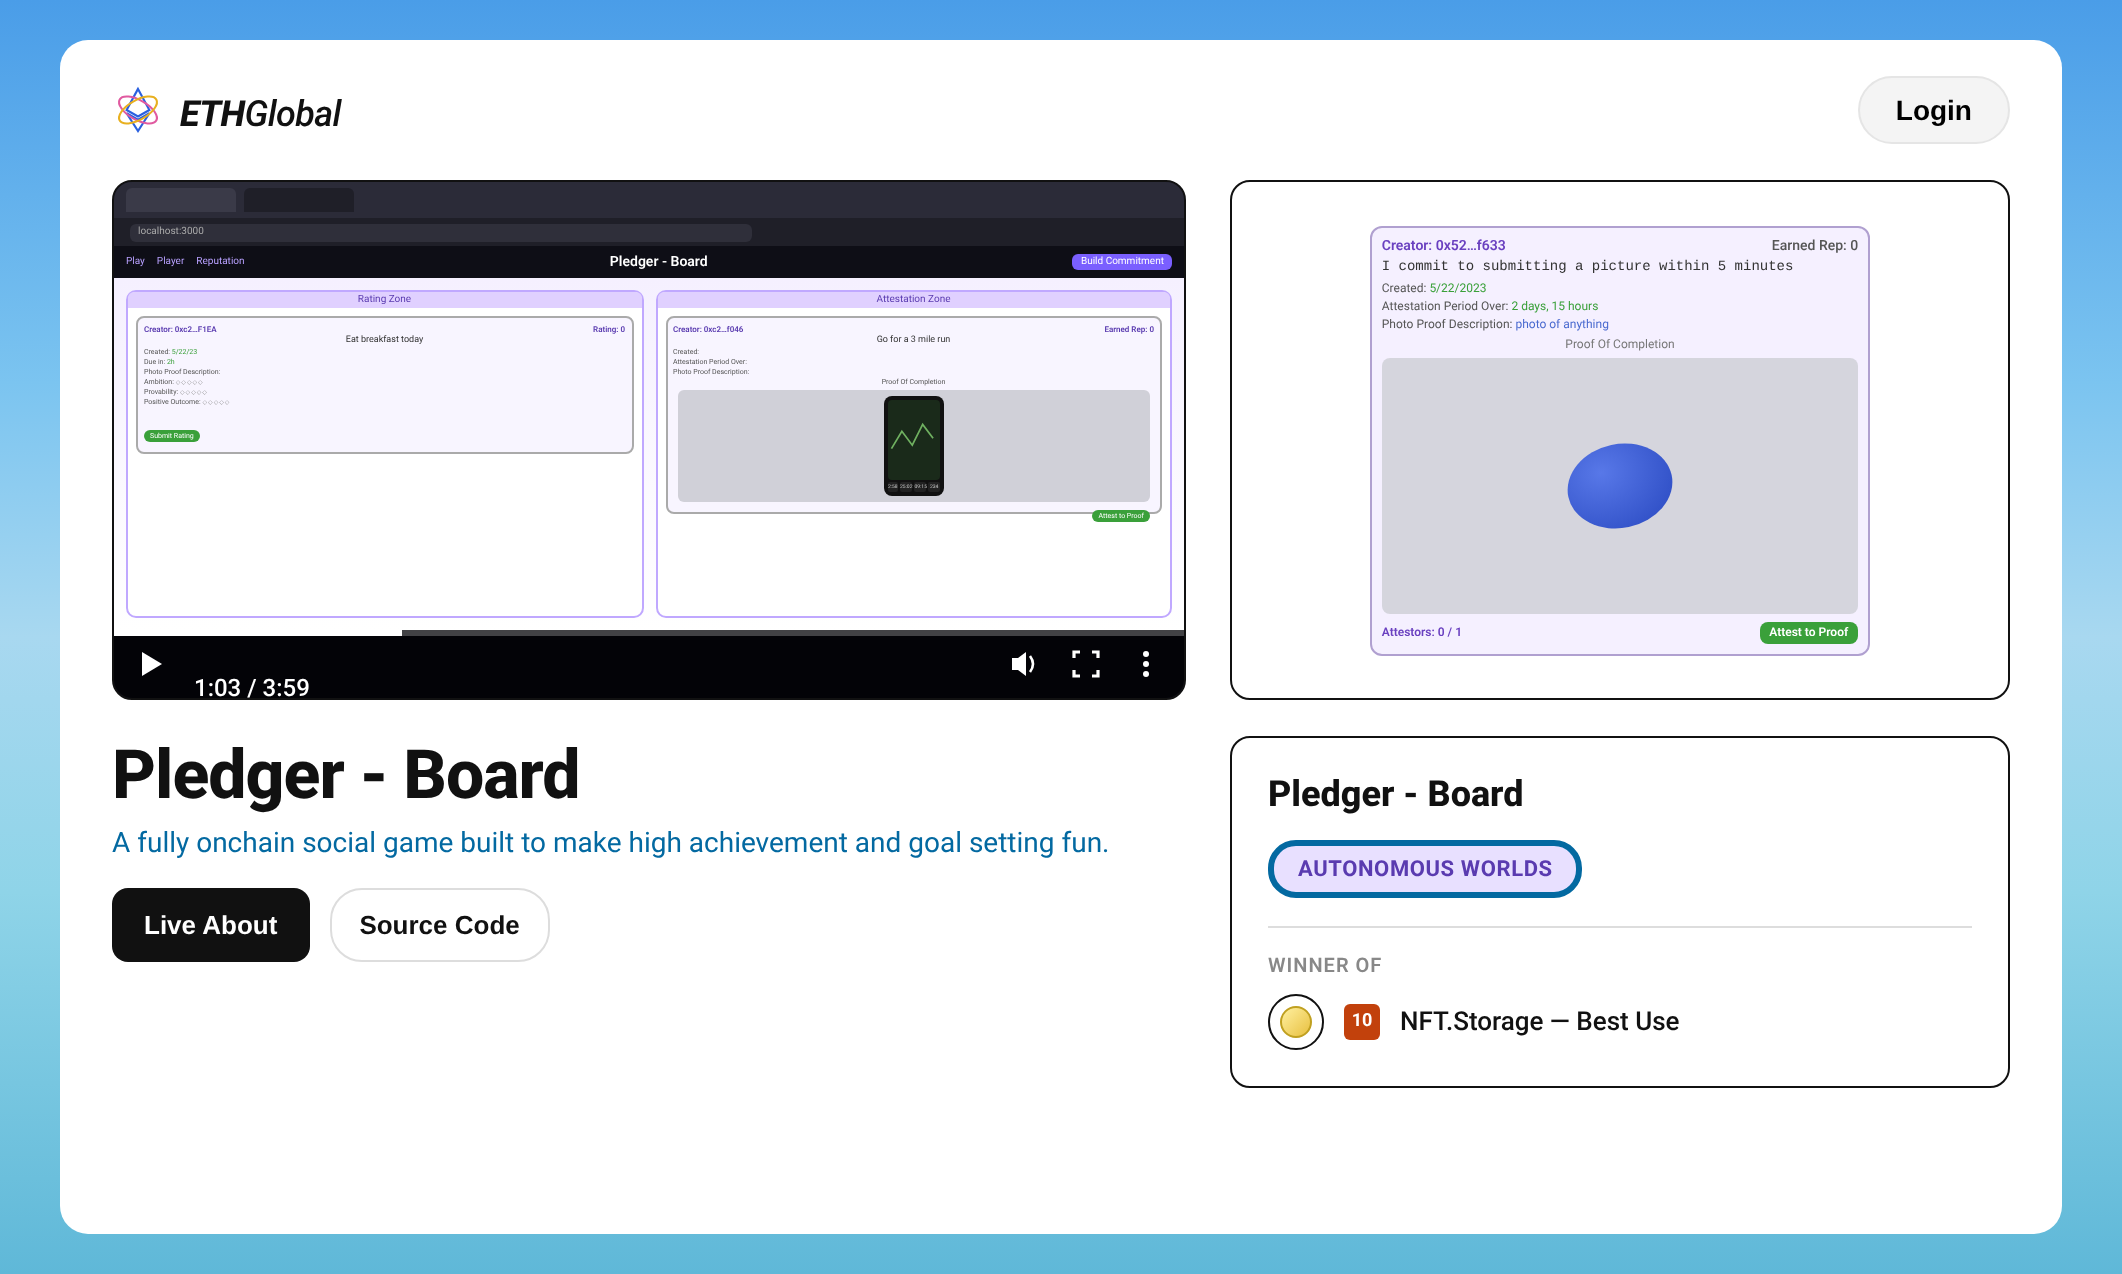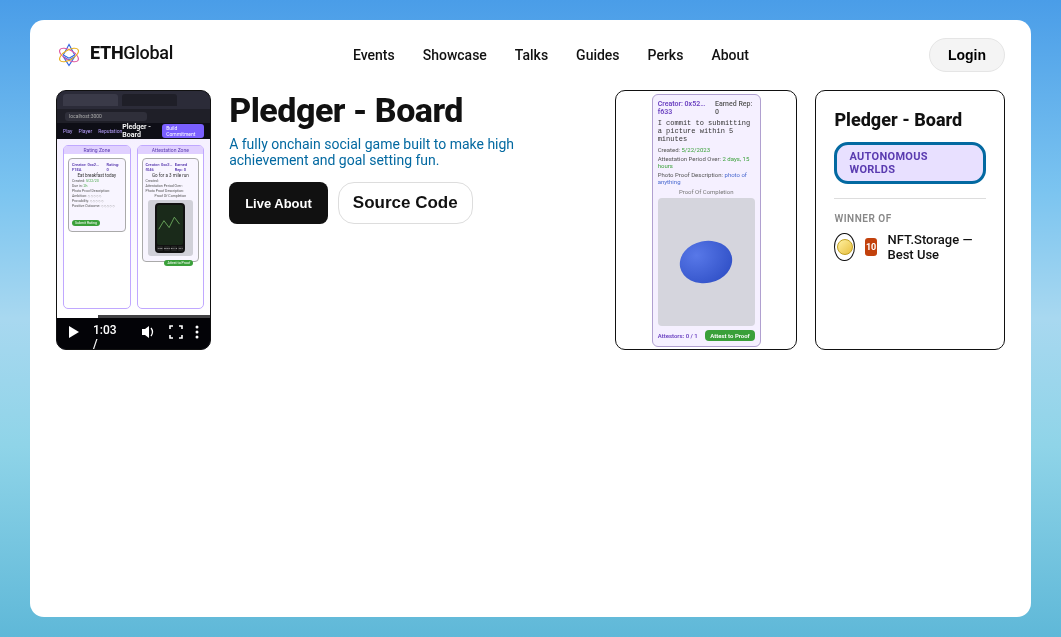--- a/index.html
+++ b/index.html
@@ -19,21 +19,21 @@
     padding: 18px 26px 24px 26px;
     min-height: 100%;
   }
   
   .header {
     display: flex;
     align-items: center;
     justify-content: space-between;
     margin-bottom: 18px;
   }
-  .logo-wrap { display: flex; align-items: flex-start; gap: 8px; }
+  .logo-wrap { display: flex; align-items: flex-end; gap: 8px; font-style: italic; }
   .logo-mark {
     width: 26px; height: 26px;
     display: flex; align-items: center; justify-content: center;
   }
   .brand { font-size: 18px; font-weight: 500; letter-spacing: -0.3px; }
   .brand b { font-weight: 800; }
   .nav { display: flex; gap: 28px; }
   .nav a {
     font-size: 14px; color: #111; text-decoration: none; cursor: pointer;
     font-weight: 500;
@@ -41,21 +41,21 @@
   .login-btn {
     background: #f4f4f4; border: 1px solid #e5e5e5;
     border-radius: 20px;
     padding: 8px 18px;
     font-size: 14px;
     font-weight: 600;
     cursor: pointer;
   }
   
   .content { display: grid; grid-template-columns: 1fr 390px; gap: 22px; }
-  .left-col, .right-col { display: flex; flex-direction: row; gap: 18px; }
+  .left-col, .right-col { display: flex; flex-direction: column; gap: 18px; }
 
   
   .video-card {
     border: 1.5px solid #111; border-radius: 10px; overflow: hidden;
     background: #1a1a2e; height: 260px; position: relative;
     display: flex; flex-direction: column;
   }
   .browser-chrome {
     background: #2b2b38; height: 18px; display: flex; align-items: center;
     padding: 0 6px; gap: 4px;
@@ -99,21 +99,21 @@
   
   .title-block h1 { font-size: 34px; font-weight: 800; letter-spacing: -0.5px; margin-bottom: 6px;}
   .title-block p { font-size: 14px; color: #0369a1; margin-bottom: 14px;}
   .btn-row { display: flex; gap: 10px; }
   .btn-primary {
     background:#111;color:#fff;border:none;border-radius:8px;
     padding:10px 16px;font-size:13px;font-weight:700;cursor:pointer;
   }
   .btn-secondary {
     background:#fff;color:#111;border:1px solid #ddd;border-radius:16px;
-    padding:10px 14px;font-size:17px;font-weight:600;cursor:pointer;
+    padding:10px 14px;font-size:13px;font-weight:600;cursor:pointer;
   }
 
   
   .thumb-card {
     border:1.5px solid #111;border-radius:10px;background:#fff;
     height:260px;padding:10px;display:flex;align-items:center;justify-content:center;
   }
   .thumb-inner {
     border:1px solid #b0a0d0;border-radius:6px;background:#f5f0ff;
     width:68%;padding:5px;font-size:7px;
@@ -158,28 +158,20 @@
       <div class="logo-mark">
         <svg viewBox="0 0 32 32" width="26" height="26">
           <path d="M16 3 L9 16 L16 20 L23 16 Z" fill="none" stroke="#2a60e0" stroke-width="1.3"></path>
           <path d="M16 22 L9 18 L16 29 L23 18 Z" fill="none" stroke="#2a60e0" stroke-width="1.3"></path>
           <ellipse cx="16" cy="16" rx="13" ry="6" fill="none" stroke="#e05aa0" stroke-width="1.3" transform="rotate(30 16 16)"></ellipse>
           <ellipse cx="16" cy="16" rx="13" ry="6" fill="none" stroke="#e8b020" stroke-width="1.3" transform="rotate(-30 16 16)"></ellipse>
         </svg>
       </div>
       <div class="brand"><b>ETH</b><span>Global</span></div>
     </div>
-    <nav class="nav">
-      <a>Events</a>
-      <a>Showcase</a>
-      <a>Talks</a>
-      <a>Guides</a>
-      <a>Perks</a>
-      <a>About</a>
-    </nav>
     <button class="login-btn">Login</button>
   </div>
 
   <div class="content">
 
     <div class="left-col">
 
       <div class="video-card">
         <div class="browser-chrome">
           <div class="tab"></div>

